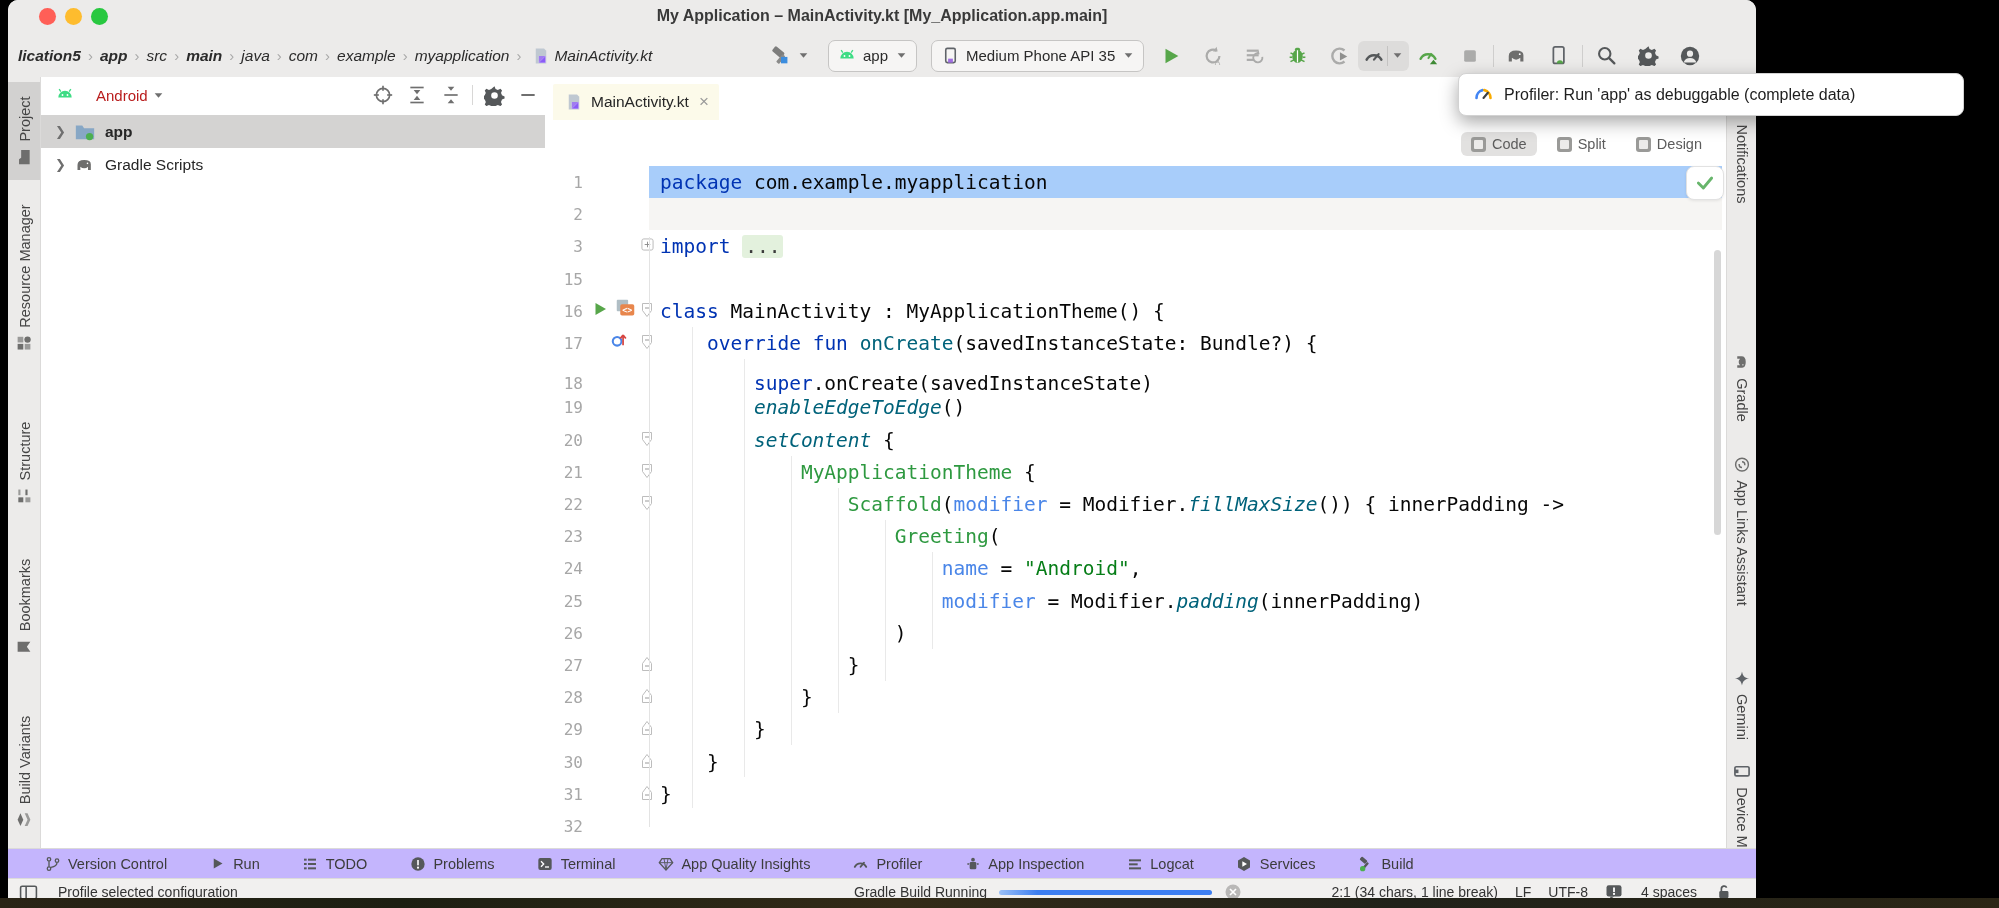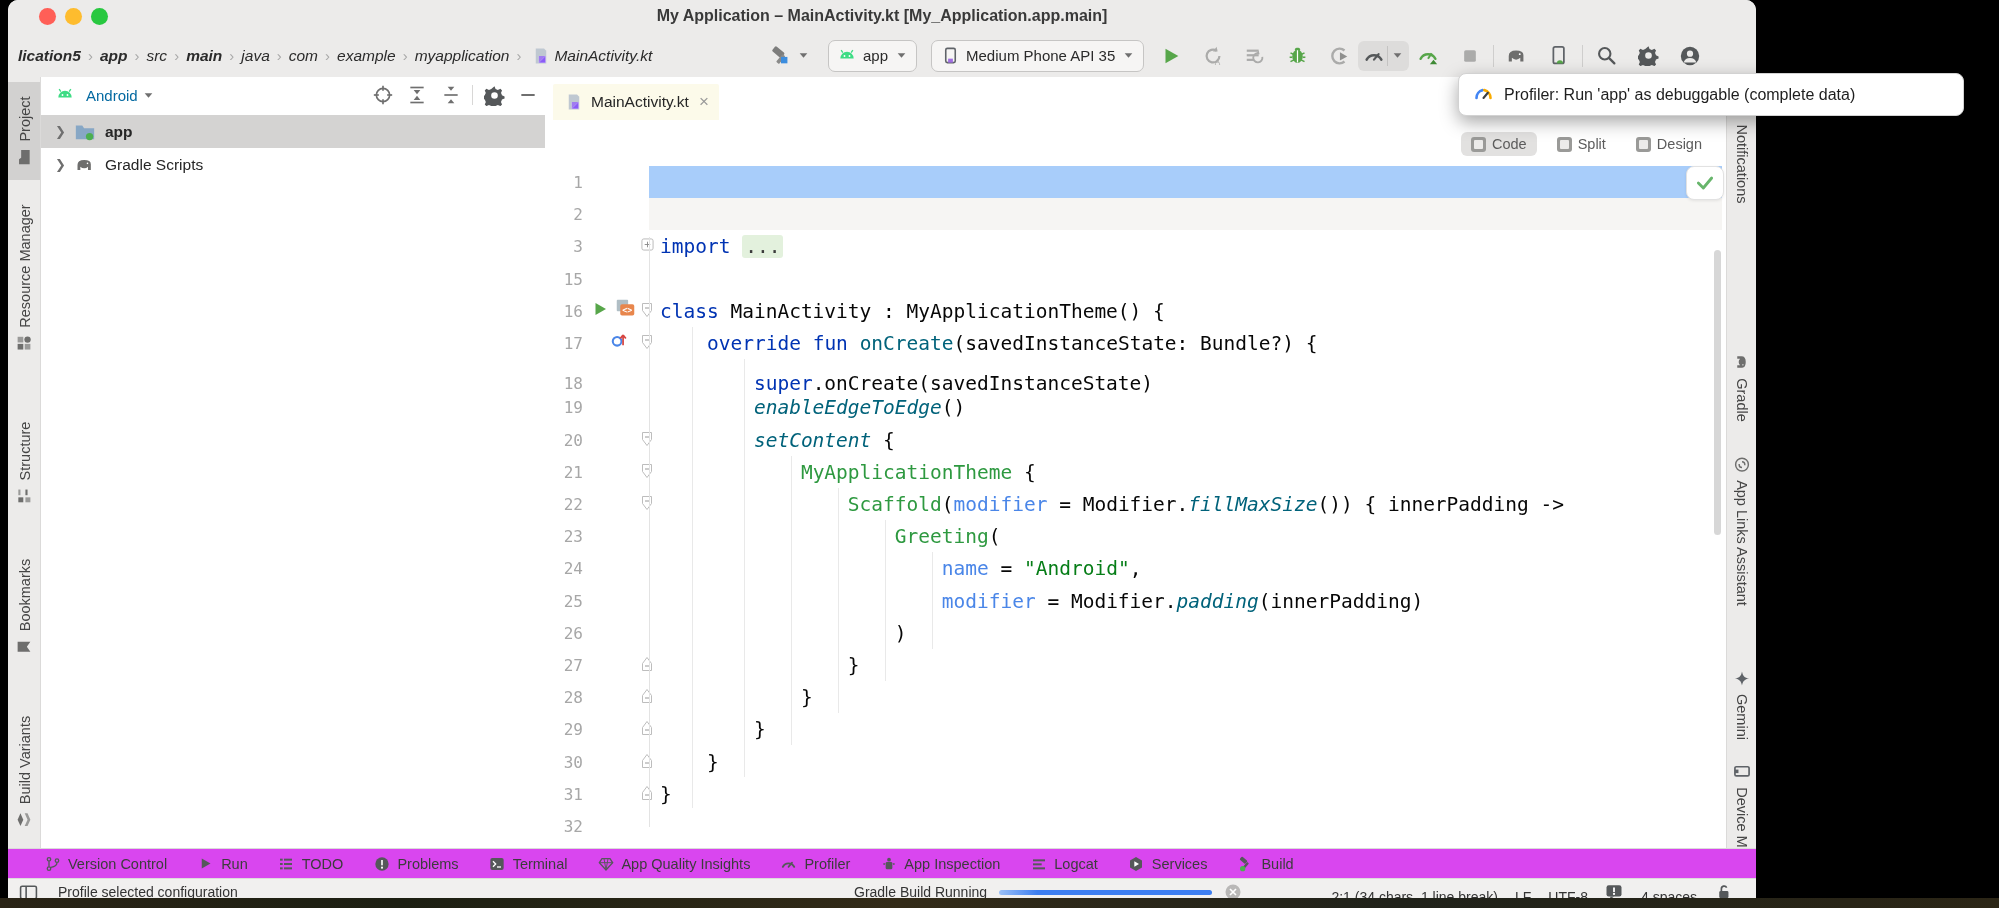--- a/index.html
+++ b/index.html
@@ -32,21 +32,21 @@
   #right-stripe{position:absolute;left:1718px;top:77px;width:30px;height:801px;background:#ECEBEA;border-left:1px solid #DBDAD9;}
   .vitem{position:absolute;left:50%;white-space:nowrap;display:flex;align-items:center;gap:7px;
     font-size:14.5px;color:#454545;}
   .vitem.l{transform:translate(-50%,-50%) rotate(-90deg);}
   .vitem.r{transform:translate(-50%,-50%) rotate(90deg);}
   .stripe-sel{position:absolute;left:0;width:100%;background:#D2D1D0;}
   .vitem .i16{width:17px;height:17px;display:inline-flex;align-items:center;justify-content:center;}
   
   #project-panel{position:absolute;left:33px;top:77px;width:504px;height:801px;background:#fff;border-right:1px solid #D9D8D7;}
   #panel-header{position:absolute;left:0;top:0;width:100%;height:36px;display:flex;align-items:center;}
-  #panel-header .hlabel{font-size:15px;color:#0369a1;margin:0 4px 0 4px;}
+  #panel-header .hlabel{font-size:15px;color:#b91c1c;margin:0 4px 0 14px;}
   .hicon{width:24px;height:24px;display:inline-flex;align-items:center;justify-content:center;margin:0 5px;}
   .tree-row{position:absolute;left:0;width:100%;height:33px;display:flex;align-items:center;font-size:15.5px;color:#262626;}
   .tree-row.sel{background:#D4D3D2;}
   .tree-row .chev{color:#6f6f6f;font-size:13px;margin:0 9px 0 14px;width:10px;}
   .tree-row .ticn{width:22px;height:22px;margin-right:9px;display:inline-flex;align-items:center;justify-content:center;}
   
   #editor{position:absolute;left:537px;top:77px;width:1181px;height:801px;background:#fff;}
   #tab{position:absolute;left:8px;top:7px;height:36px;background:#FCFAEA;display:flex;align-items:center;
     padding:0 10px 0 12px;gap:8px;font-size:15.5px;color:#262626;border-radius:2px 2px 0 0;}
   #tab-underline{position:absolute;left:8px;top:43px;height:5px;background:#93A2B1;}
@@ -71,30 +71,30 @@
   .tk-g{color:#2E9940;}
   .tk-n{color:#4A86E8;}
   .tk-s{color:#067D17;}
   .tk-e{background:#E3F1DD;border-radius:3px;padding:0 3px;color:#3b3b3b;}
   .iguide{position:absolute;width:1px;background:#E9E9E9;}
   #fold-line{position:absolute;left:104px;width:1px;background:#E3E3E3;top:160px;height:590px;}
   #inspect-widget{position:absolute;left:1141px;top:89px;width:36px;height:32px;background:#fff;border:1px solid #E2E2E2;
     border-radius:8px;box-shadow:0 1px 3px rgba(0,0,0,.08);display:flex;align-items:center;justify-content:center;}
   #scrollbar{position:absolute;left:1169px;top:173px;width:7px;height:285px;background:#C9C9C9;border-radius:4px;opacity:.75;}
   
-  #bottom-bar{position:absolute;left:0;top:848px;width:100%;height:30px;background:#d946ef;border-top:1px solid #DBDAD9;
-    display:flex;align-items:center;padding-left:36px;gap:30px;font-size:14.5px;color:#3c3c3c;box-sizing:border-box;}
+  #bottom-bar{position:absolute;left:0;top:848px;width:100%;height:30px;background:#c4b5fd;border-top:1px solid #DBDAD9;
+    display:flex;align-items:center;padding-left:36px;gap:42px;font-size:14.5px;color:#3c3c3c;box-sizing:border-box;}
   .bitem{display:flex;align-items:center;gap:7px;white-space:nowrap;}
   .bitem .i16{width:17px;height:17px;display:inline-flex;align-items:center;justify-content:center;}
   #status-bar{position:absolute;left:0;top:878px;width:100%;height:26px;background:#F1F0EF;border-top:1px solid #DCDBDA;
     font-size:14px;color:#333;}
   #status-left{position:absolute;left:10px;top:0;height:26px;display:flex;align-items:center;gap:20px;}
   #status-mid{position:absolute;left:846px;top:0;height:26px;display:flex;align-items:center;gap:12px;}
   #progress{width:213px;height:5px;border-radius:3px;background:linear-gradient(90deg,#9CC1F7,#3D7EF0 18%,#3D7EF0);}
-  #status-right{position:absolute;right:24px;top:0;height:26px;display:flex;align-items:flex-end;gap:17px;white-space:nowrap;}
+  #status-right{position:absolute;right:24px;top:0;height:26px;display:flex;align-items:center;gap:17px;white-space:nowrap;}
   
   #profiler-menu{position:absolute;left:1458px;top:73px;width:504px;background:#FFFFFF;border:1px solid #D2D2D2;
     border-radius:8px;box-shadow:0 6px 18px rgba(0,0,0,.35);padding:4px 0;z-index:50;}
   .pm-item{height:33px;display:flex;align-items:center;gap:10px;padding:0 14px;font-size:16px;color:#1e1e1e;}
   .pm-item.dis{color:#9aa0a6;}
   .i20{width:21px;height:21px;display:inline-flex;align-items:center;justify-content:center;flex:0 0 auto;}
 </style>
 </head>
 <body>
 
@@ -444,20 +444,21 @@
           </div>
           <div class="vm">
             <span class="vmi"></span>
             <span>Design</span>
           </div>
         </div>
       <div id="code-rows">
           <div class="crow sel" style="top: 89px;">
             <div class="band"></div>
             <div class="lnum">1</div>
+            <div class="ctext"><span class="tk-k">package</span><span> com.example.myapplication</span></div>
           </div>
           <div class="crow caret" style="top: 121px;">
             <div class="band"></div>
             <div class="lnum">2</div>
             <div class="ctext"></div>
           </div>
           <div class="crow" style="top: 153px;">
             <div class="band"></div>
             <div class="lnum">3</div>
             <div class="fold"><svg width="13" height="13" viewBox="0 0 14 14">

